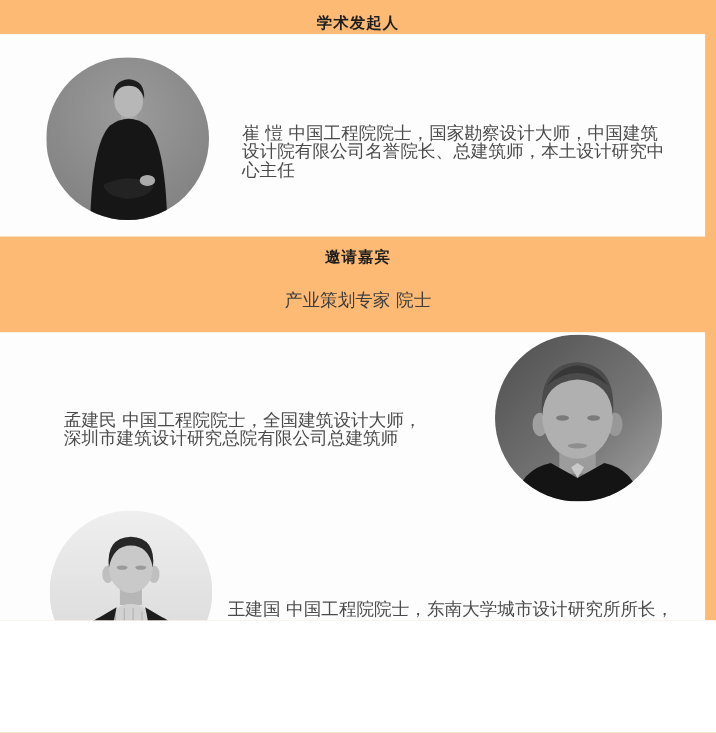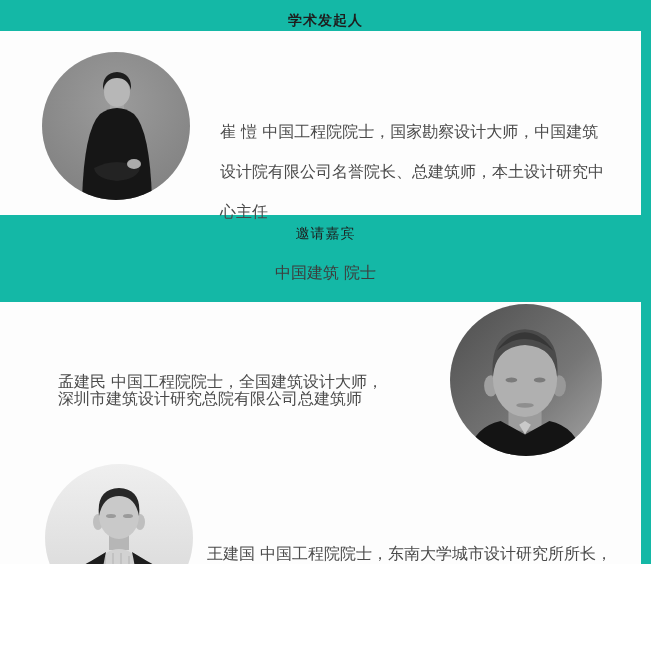--- a/index.html
+++ b/index.html
@@ -1,20 +1,20 @@
 <!DOCTYPE html>
 <html><head>
 <meta charset="utf-8">
 <style>
   html, body { margin: 0; padding: 0; background: #ffffff; }
   .page {
     position: relative;
     width: 651px;
     height: 564px;
-    background: #14b8a6;
+    background: #fdba74;
     overflow: hidden;
     font-family: "DejaVu Sans", "Liberation Sans", sans-serif;
   }
   .section-bg {
     position: absolute;
     left: 0;
     width: 641px;
     background: #fdfdfd;
   }
   #bg-initiator { top: 31px; height: 184px; }
@@ -29,21 +29,21 @@
   .page-title {
     top: 12px;
     font-size: 14px;
     font-weight: bold;
     color: #1e1e1e;
     letter-spacing: 1px;
   }
   .guests-heading {
     top: 225px;
     font-size: 14px;
-    font-weight: normal;
+    font-weight: bold;
     color: #1e1e1e;
     letter-spacing: 1px;
   }
   .guests-subheading {
     top: 263px;
     font-size: 16px;
     color: #3d3d3d;
   }
   .footer-line {
     top: 631px;
@@ -51,21 +51,21 @@
     color: #3d3d3d;
   }
 
   .bio {
     position: absolute;
     font-size: 16px;
     color: #4a4a4a;
     white-space: pre-line;
     margin: 0;
   }
-  #bio-cui  { left: 220px; top: 112px; width: 405px; line-height: 40px; }
+  #bio-cui  { left: 220px; top: 112px; width: 405px; line-height: 17px; }
   #bio-meng { left: 58px;  top: 373px; width: 385px; line-height: 17px; }
   #bio-wang { left: 207px; top: 534px; width: 430px; line-height: 40px; }
 
   .avatar {
     position: absolute;
     border-radius: 50%;
     overflow: hidden;
   }
   #avatar-cui  { left: 42px;  top: 52px;  width: 148px; height: 148px; }
   #avatar-meng { left: 450px; top: 304px; width: 152px; height: 152px; }
@@ -98,21 +98,21 @@
       <path d="M52,116 Q75,104 98,116 Q96,127 75,129 Q54,127 52,116 Z" fill="#232323"></path>
       <ellipse cx="92" cy="112" rx="7" ry="5" fill="#ababab"></ellipse>
     </svg>
   </div>
 
   <p class="bio" id="bio-cui">崔 愷 中国工程院院士，国家勘察设计大师，中国建筑
 设计院有限公司名誉院长、总建筑师，本土设计研究中
 心主任</p>
 
   <div class="center-text guests-heading">邀请嘉宾</div>
-  <div class="center-text guests-subheading">中国建筑 院士</div>
+  <div class="center-text guests-subheading">产业策划专家 院士</div>
 
   <p class="bio" id="bio-meng">孟建民 中国工程院院士，全国建筑设计大师，
 深圳市建筑设计研究总院有限公司总建筑师</p>
 
   <div class="avatar" id="avatar-meng">
     <svg viewBox="0 0 156 156">
       <defs>
         <linearGradient id="p2bg" x1="0" y1="0" x2="1" y2="1">
           <stop offset="0%" stop-color="#4e4e4e"></stop>
           <stop offset="60%" stop-color="#767676"></stop>

